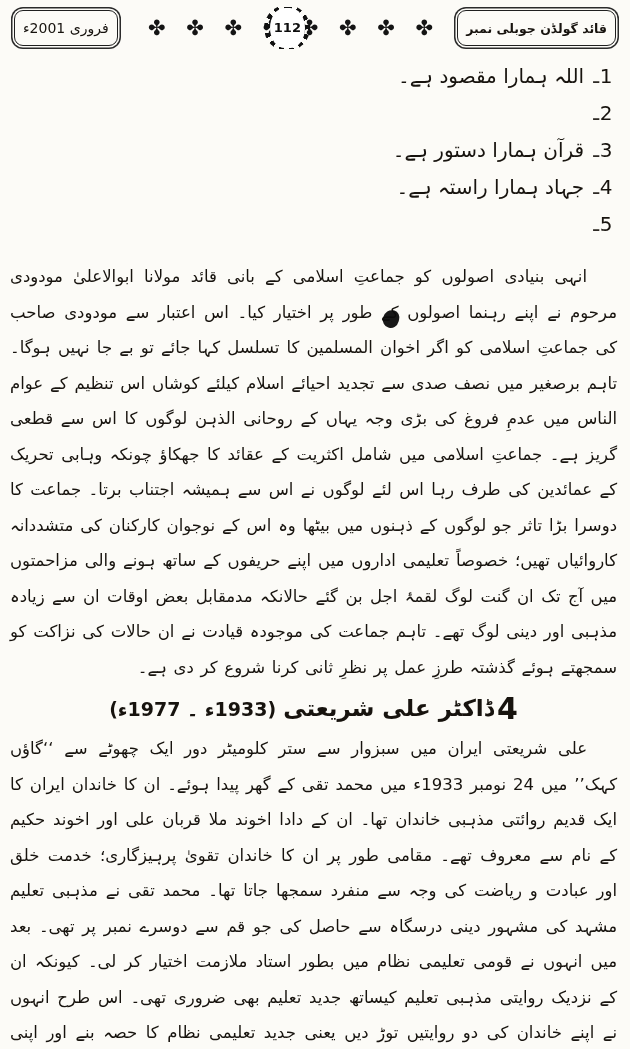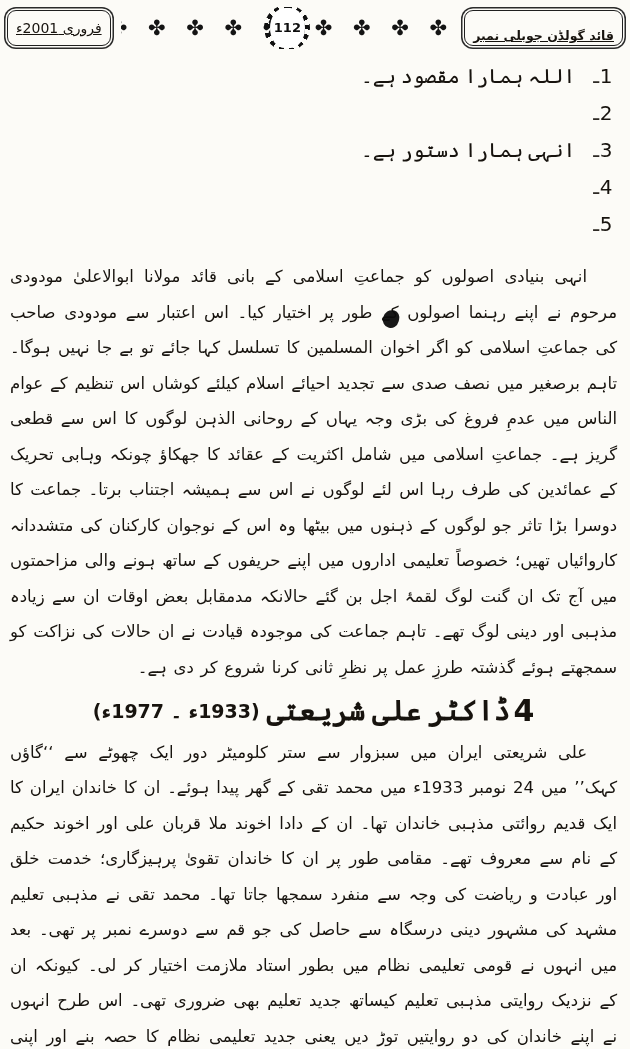--- a/index.html
+++ b/index.html
@@ -12,23 +12,23 @@
   }
   
   .header {
     position:absolute; top:7px; right:5px; left:5px; height:42px;
     display:flex; align-items:stretch; direction:rtl;
   }
   .hbox {
     border:1.5px solid #1f1f1f; border-radius:9px;
     box-shadow:0 0 0 1.5px #fcfbf7, 0 0 0 3px #2b2b2b;
     display:flex; align-items:center; justify-content:center;
-    padding:2px 8px; white-space:nowrap; background:#fcfbf7; margin:3px 2px;text-decoration:underline;
+    padding:2px 8px; white-space:nowrap; background:#fcfbf7; margin:3px 9px;
   }
-  .hbox.title { font-size:12.5px; font-weight:bold; letter-spacing:0;align-items:flex-end; }
+  .hbox.title { font-size:12.5px; font-weight:bold; letter-spacing:0; }
   .hbox.date  { font-size:14px; }
   .ornaments {
     flex:1; position:relative; display:flex; align-items:center;
     justify-content:space-between; overflow:hidden; padding:0 8px;
   }
   .orn {
     font-size:21px; letter-spacing:7px; color:#141414;
     white-space:nowrap; line-height:1; overflow:hidden;
   }
   .badge {
@@ -45,31 +45,31 @@
     background:#ffffff; border-radius:50% / 58%; padding:13px 4px;
     font-size:13px; font-weight:bold; color:#0d0d0d; line-height:1.15;
     direction:ltr;
   }
   
   .content { position:absolute; top:58px; right:13px; left:10px; direction:rtl; }
   .creed { margin:6px 4px 10px 0; }
   .creed-row { display:flex; align-items:baseline; font-size:20px; height:37px; }
   .creed-num  { min-width:14px; text-align:center; }
   .creed-dash { margin:0 0 0 2px; opacity:.9; }
-  .creed-text { margin-right:16px;font-family:Liberation Serif, serif; }
+  .creed-text { margin-right:7px; }
   .para {
     text-align:justify; font-size:16.5px; line-height:35.5px;
     text-indent:30px; word-spacing:1.5px;
   }
   .heading {
     display:flex; justify-content:center; align-items:center; gap:3px;
     margin:9px 0 7px; font-weight:bold; direction:rtl;
   }
   .heading .h-num   { font-size:30px; line-height:1; }
-  .heading .h-title { font-size:28px; line-height:1.2;font-family:Liberation Serif, serif; }
+  .heading .h-title { font-size:23px; line-height:1.2; }
   .heading .h-years { font-size:19px; margin-right:4px; }
   .smudge {
     position:absolute; width:16px; height:18px; left:383px; top:310px;
     background:#0c0c0c; border-radius:55% 45% 50% 50%;
     transform:rotate(15deg); opacity:.95;
   }
 </style>
 </head>
 <body>
 
@@ -101,25 +101,26 @@
         <span class="creed-dash">ـ</span>
         <span class="creed-text">اللہ ہمارا مقصود ہے۔</span>
       </div>
       <div class="creed-row">
         <span class="creed-num">2</span>
         <span class="creed-dash">ـ</span>
       </div>
       <div class="creed-row">
         <span class="creed-num">3</span>
         <span class="creed-dash">ـ</span>
-        <span class="creed-text">انہی ہمارا دستور ہے۔</span>
+        <span class="creed-text">قرآن ہمارا دستور ہے۔</span>
       </div>
       <div class="creed-row">
         <span class="creed-num">4</span>
         <span class="creed-dash">ـ</span>
+        <span class="creed-text">جہاد ہمارا راستہ ہے۔</span>
       </div>
       <div class="creed-row">
         <span class="creed-num">5</span>
         <span class="creed-dash">ـ</span>
       </div>
     </div>
 
     <p class="para">انہی بنیادی اصولوں کو جماعتِ اسلامی کے بانی قائد مولانا ابوالاعلیٰ مودودی مرحوم نے اپنے رہنما اصولوں کے طور پر اختیار کیا۔ اس اعتبار سے مودودی صاحب کی جماعتِ اسلامی کو اگر اخوان المسلمین کا تسلسل کہا جائے تو بے جا نہیں ہوگا۔ تاہم برصغیر میں نصف صدی سے تجدید احیائے اسلام کیلئے کوشاں اس تنظیم کے عوام الناس میں عدمِ فروغ کی بڑی وجہ یہاں کے روحانی الذہن لوگوں کا اس سے قطعی گریز ہے۔ جماعتِ اسلامی میں شامل اکثریت کے عقائد کا جھکاؤ چونکہ وہابی تحریک کے عمائدین کی طرف رہا اس لئے لوگوں نے اس سے ہمیشہ اجتناب برتا۔ جماعت کا دوسرا بڑا تاثر جو لوگوں کے ذہنوں میں بیٹھا وہ اس کے نوجوان کارکنان کی متشددانہ کاروائیاں تھیں؛ خصوصاً تعلیمی اداروں میں اپنے حریفوں کے ساتھ ہونے والی مزاحمتوں میں آج تک ان گنت لوگ لقمۂ اجل بن گئے حالانکہ مدمقابل بعض اوقات ان سے زیادہ مذہبی اور دینی لوگ تھے۔ تاہم جماعت کی موجودہ قیادت نے ان حالات کی نزاکت کو سمجھتے ہوئے گذشتہ طرزِ عمل پر نظرِ ثانی کرنا شروع کر دی ہے۔</p>
 
     <div class="heading">

